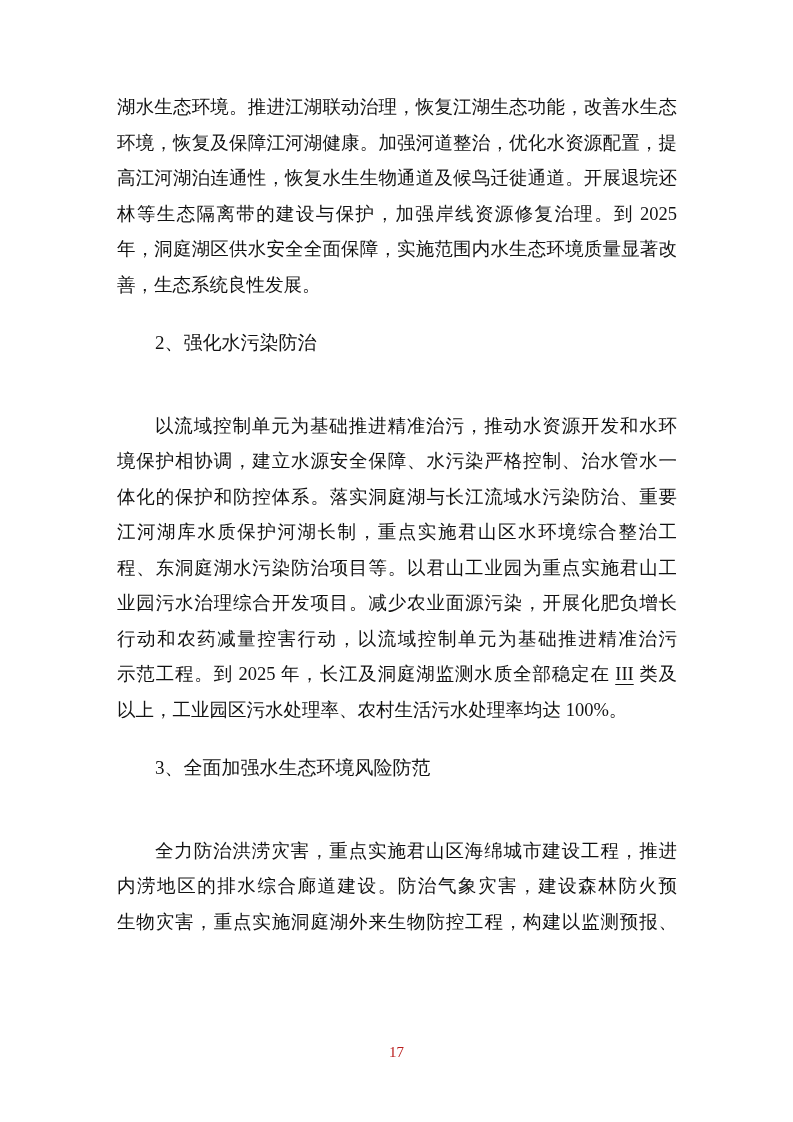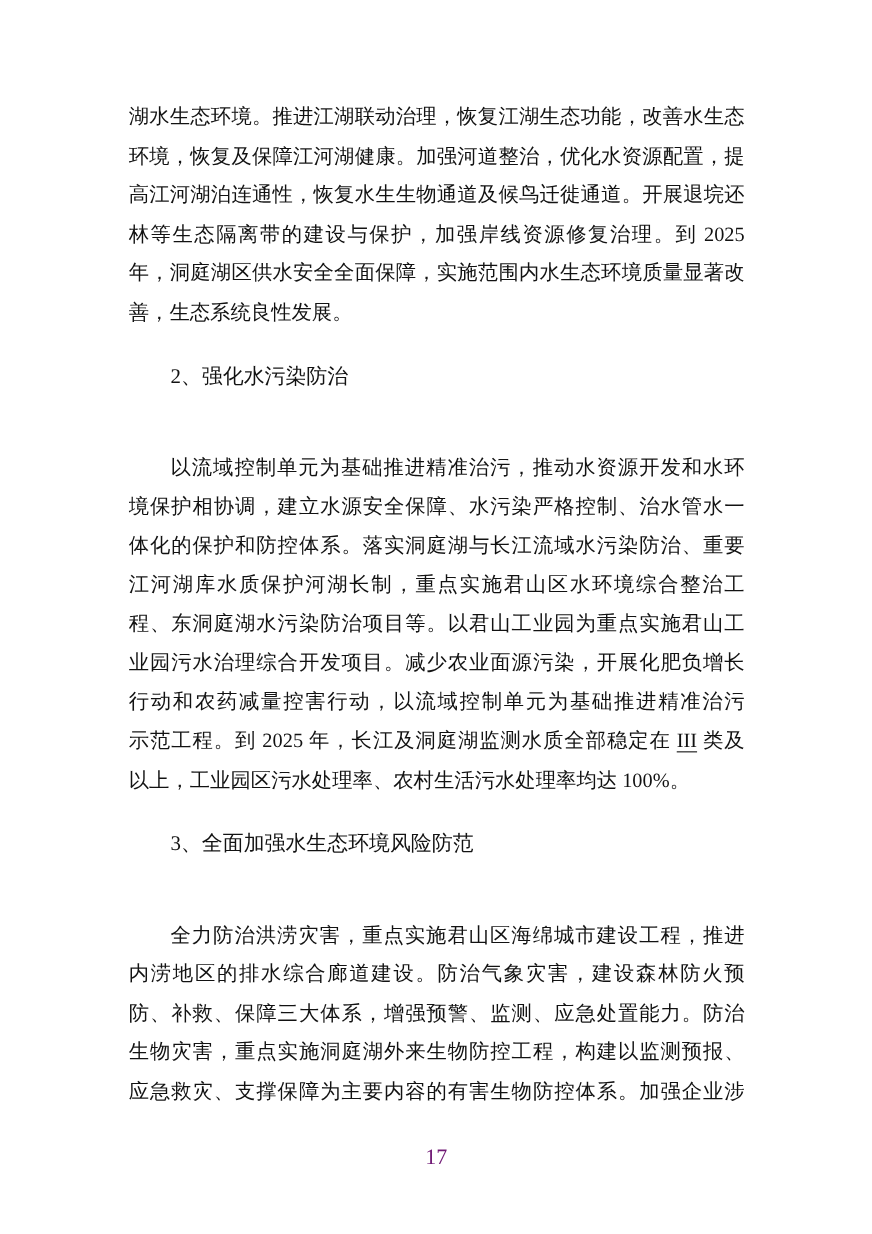--- a/index.html
+++ b/index.html
@@ -49,23 +49,23 @@
   .u {
     text-decoration: underline;
     text-underline-offset: 4px;
   }
   .footer {
     position: absolute;
     left: 0;
     top: 1042px;
     width: 100%;
     text-align: center;
-    font-size: 20px;
+    font-size: 15px;
     line-height: 20px;
-    color: #701a75;
+    color: #b91c1c;
   }
 </style>
 </head>
 <body>
 
 <div class="page">
   <div class="content">
 
     <div class="para">
       <div class="line">湖水生态环境。推进江湖联动治理，恢复江湖生态功能，改善水生态</div>
@@ -88,21 +88,19 @@
       <div class="line">行动和农药减量控害行动，以流域控制单元为基础推进精准治污</div>
       <div class="line"><span>示范工程。到 2025 年，长江及洞庭湖监测水质全部稳定在 </span><span class="u">III</span><span> 类及</span></div>
       <div class="line last">以上，工业园区污水处理率、农村生活污水处理率均达 100%。</div>
     </div>
 
     <div class="heading">3、全面加强水生态环境风险防范</div>
 
     <div class="para">
       <div class="line first">全力防治洪涝灾害，重点实施君山区海绵城市建设工程，推进</div>
       <div class="line">内涝地区的排水综合廊道建设。防治气象灾害，建设森林防火预</div>
-      <div class="line">防、补救、保障三大体系，增强预警、监测、应急处置能力。防治</div>
       <div class="line">生物灾害，重点实施洞庭湖外来生物防控工程，构建以监测预报、</div>
-      <div class="line">应急救灾、支撑保障为主要内容的有害生物防控体系。加强企业涉</div>
     </div>
 
   </div>
 
   <div class="footer">17</div>
 </div>
 
 </body></html>

